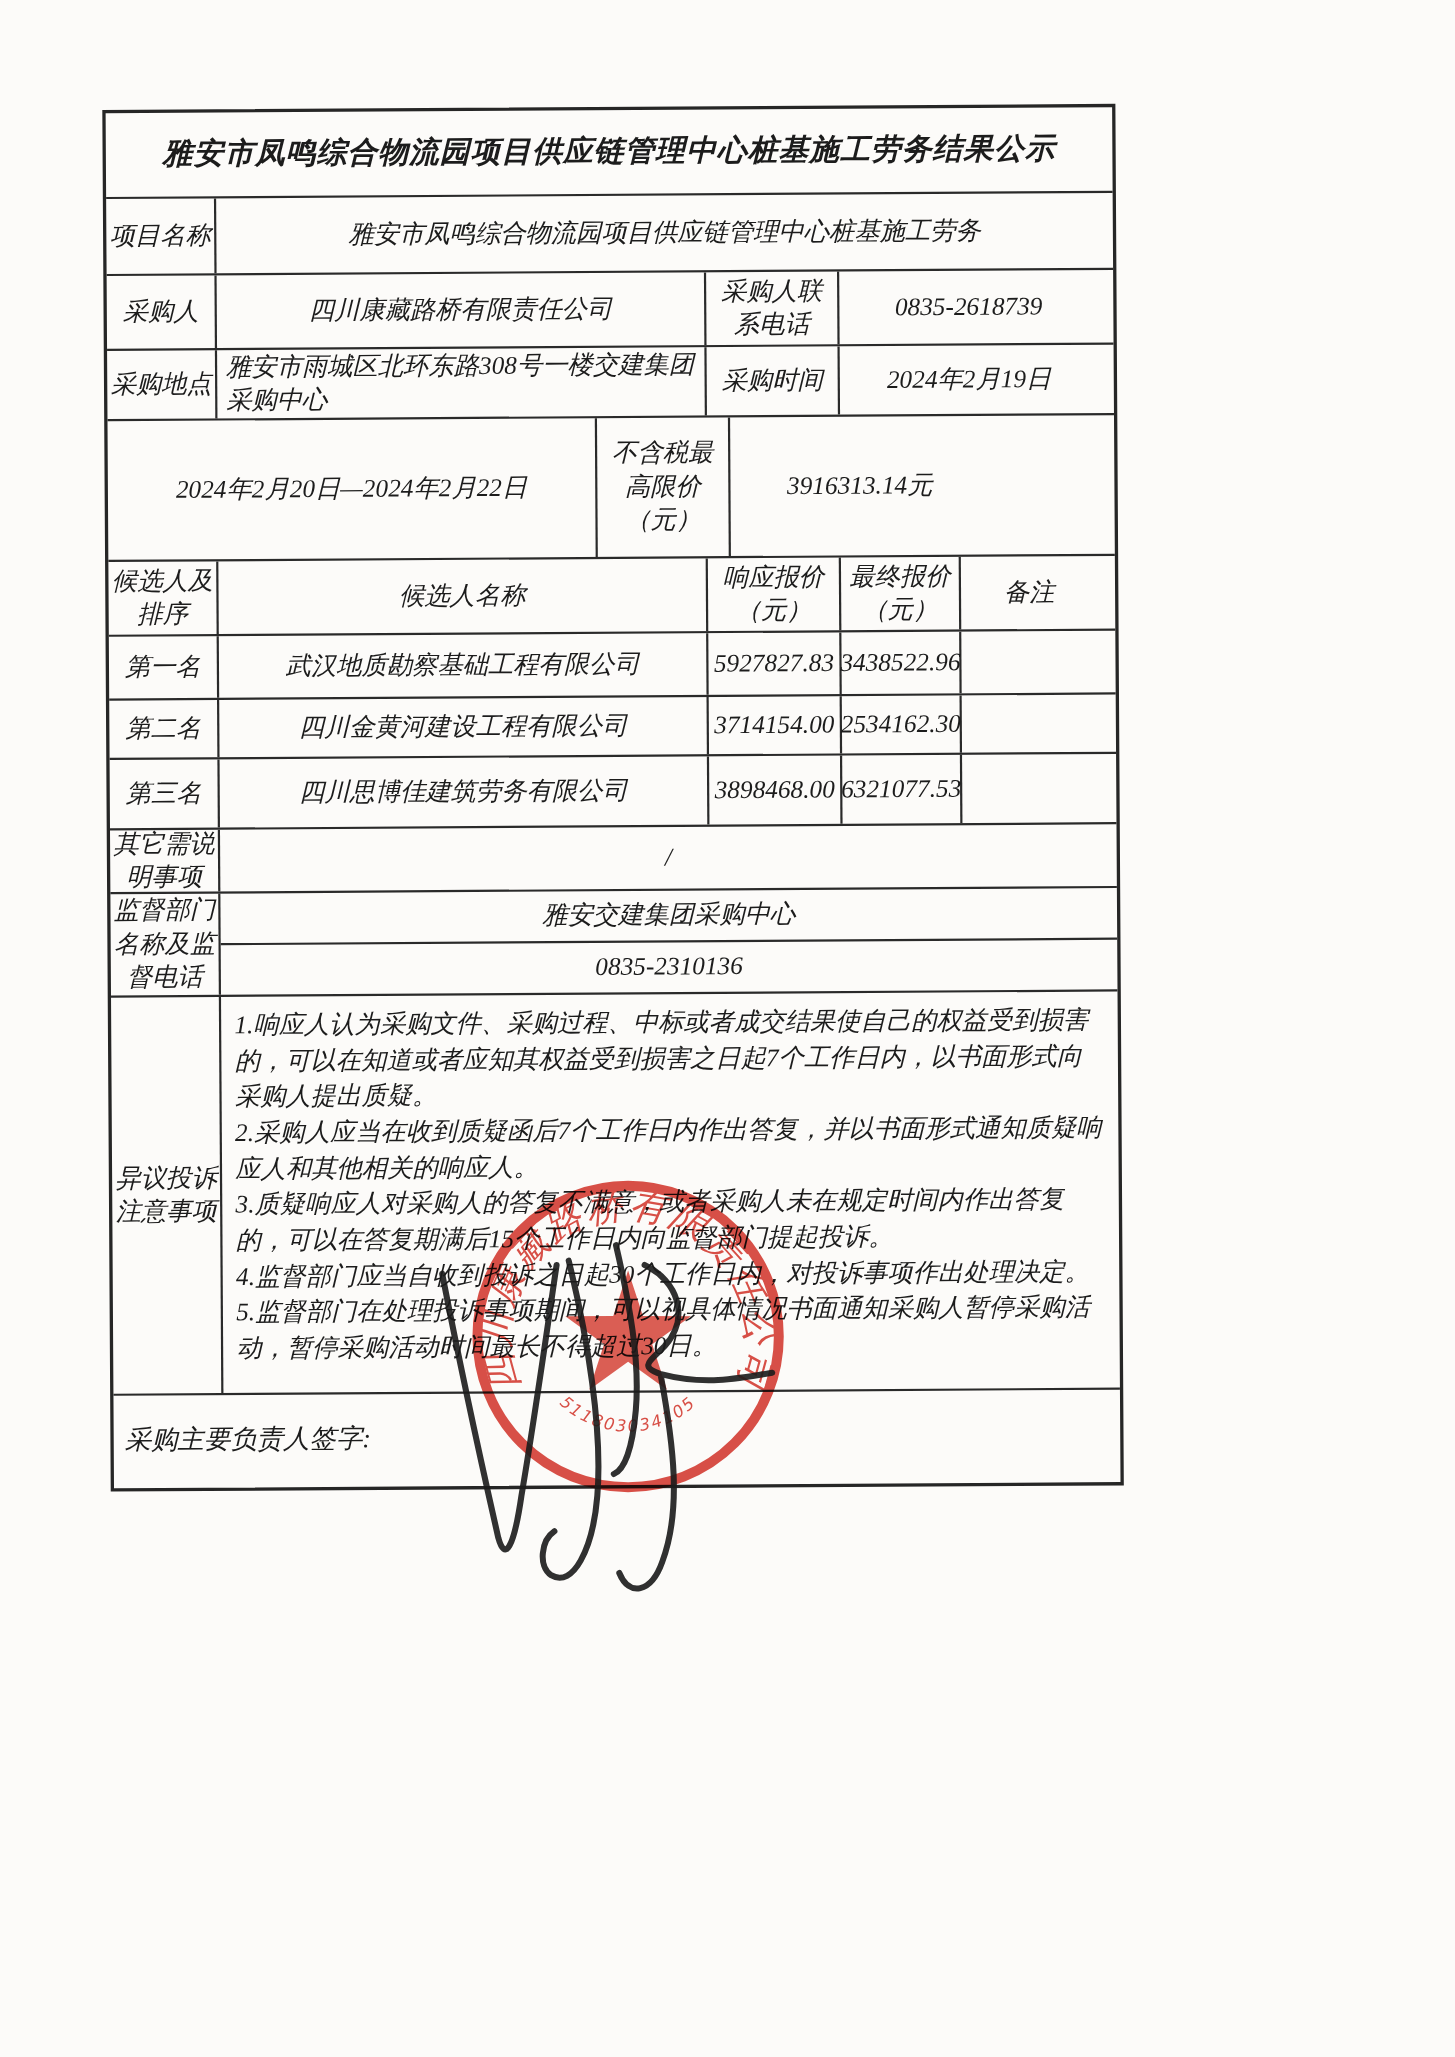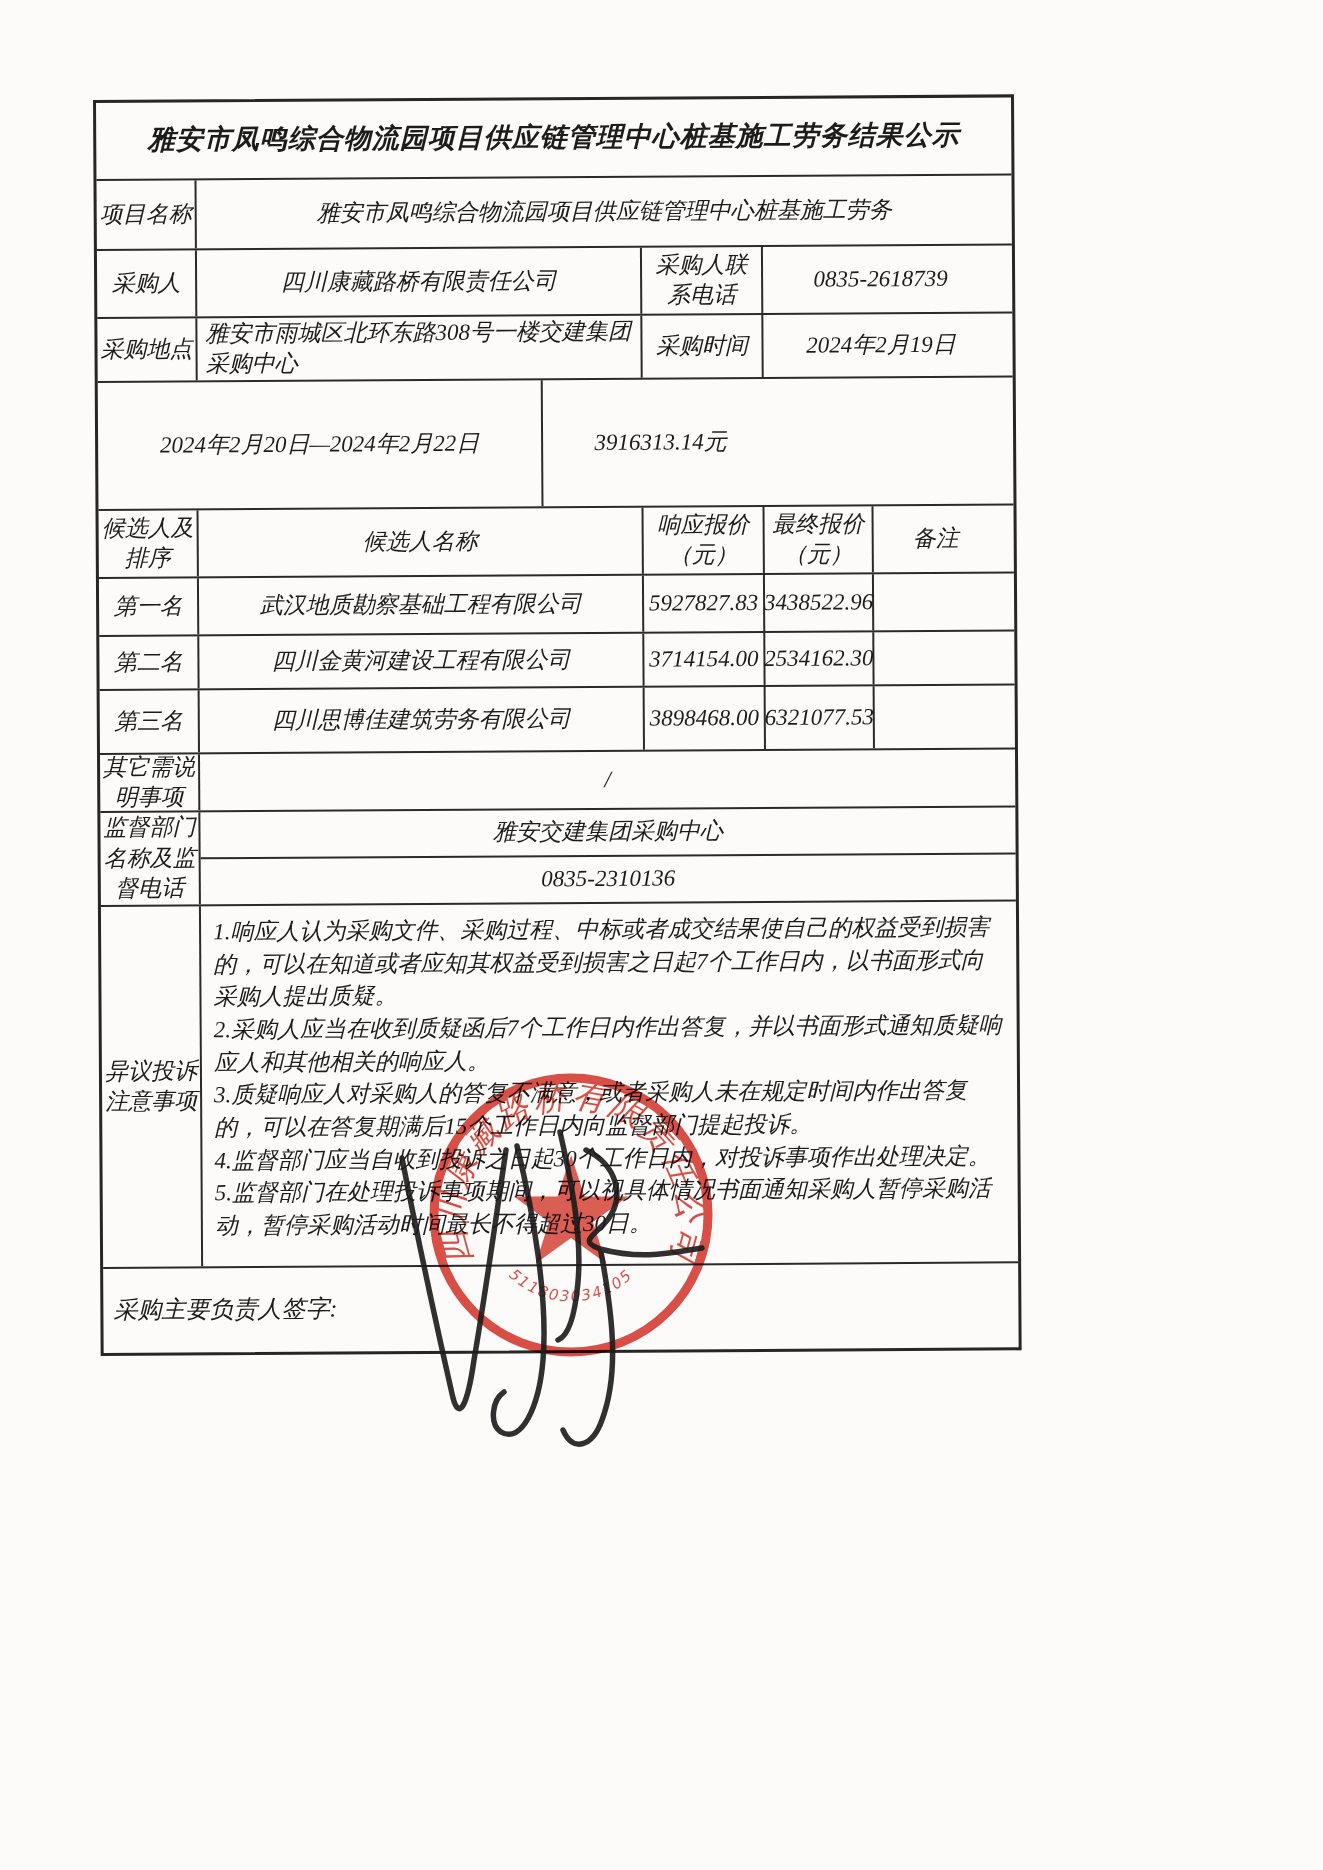--- a/index.html
+++ b/index.html
@@ -87,20 +87,21 @@
 
     <div class="row h-location">
       <div class="cell c1">采购地点</div>
       <div class="cell c2 left-text">雅安市雨城区北环东路308号一楼交建集团采购中心</div>
       <div class="cell c3">采购时间</div>
       <div class="cell c4">2024年2月19日</div>
     </div>
 
     <div class="row h-publicity">
       <div class="cell c2">2024年2月20日—2024年2月22日</div>
+      <div class="cell c3">不含税最高限价（元）</div>
       <div class="cell c4">3916313.14元</div>
     </div>
 
     <div class="row h-candh">
       <div class="cell c1">候选人及排序</div>
       <div class="cell c2">候选人名称</div>
       <div class="cell c3">响应报价（元）</div>
       <div class="cell c4a">最终报价（元）</div>
       <div class="cell c5">备注</div>
     </div>

